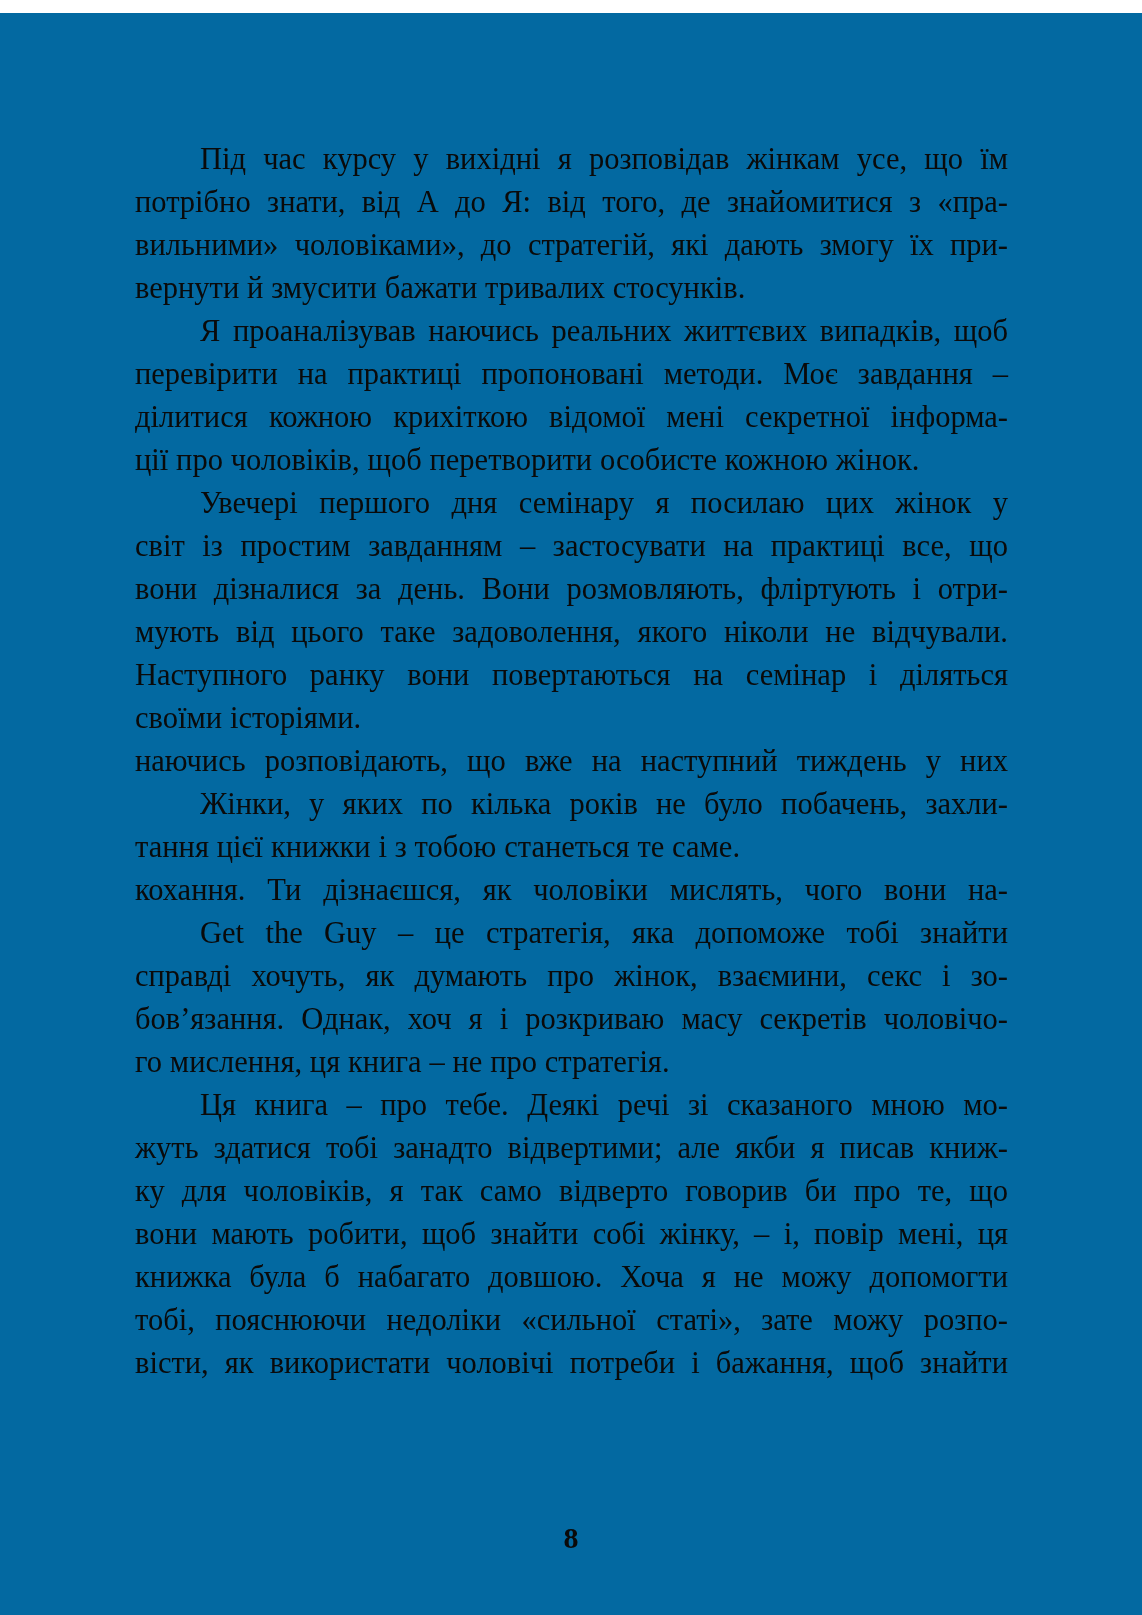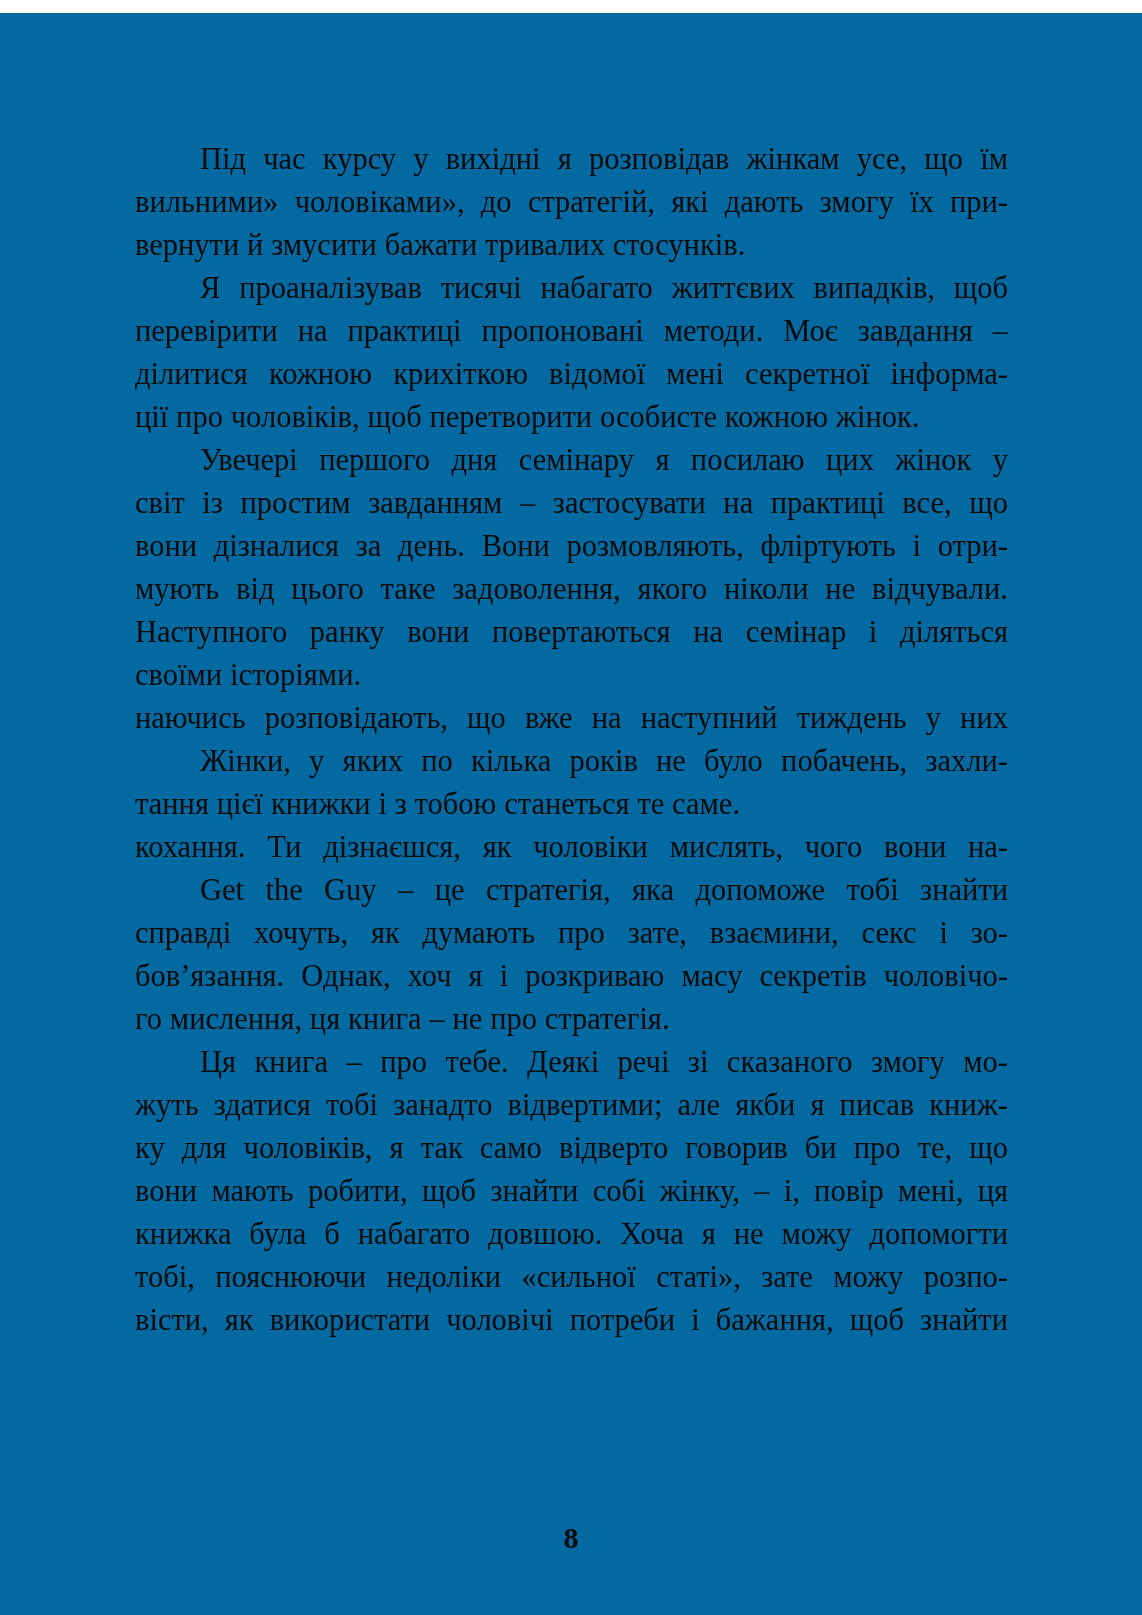--- a/index.html
+++ b/index.html
@@ -74,26 +74,27 @@
 </style>
 </head>
 <body>
 
 <div class="page">
 
   <div class="text-column">
 
     <p class="para">
       <span class="ln j first">Під час курсу у вихідні я розповідав жінкам усе, що їм</span>
+      <span class="ln j">потрібно знати, від А до Я: від того, де знайомитися з «пра-</span>
       <span class="ln j">вильними» чоловіками», до стратегій, які дають змогу їх при-</span>
       <span class="ln last">вернути й змусити бажати тривалих стосунків.</span>
     </p>
 
     <p class="para">
-      <span class="ln j first">Я проаналізував тисячі набагато життєвих випадків, щоб</span>
+      <span class="ln j first">Я проаналізував наючись реальних життєвих випадків, щоб</span>
       <span class="ln j">перевірити на практиці пропоновані методи. Моє завдання –</span>
       <span class="ln j">ділитися кожною крихіткою відомої мені секретної інформа-</span>
       <span class="ln last">ції про чоловіків, щоб перетворити особисте кожною жінок.</span>
     </p>
 
     <p class="para">
       <span class="ln j first">Увечері першого дня семінару я посилаю цих жінок у</span>
       <span class="ln j">світ із простим завданням – застосувати на практиці все, що</span>
       <span class="ln j">вони дізналися за день. Вони розмовляють, фліртують і отри-</span>
       <span class="ln j">мують від цього таке задоволення, якого ніколи не відчували.</span>
@@ -103,27 +104,27 @@
 
     <p class="para">
       <span class="ln j">наючись розповідають, що вже на наступний тиждень у них</span>
       <span class="ln j first">Жінки, у яких по кілька років не було побачень, захли-</span>
       <span class="ln last">тання цієї книжки і з тобою станеться те саме.</span>
     </p>
 
     <p class="para">
       <span class="ln j">кохання. Ти дізнаєшся, як чоловіки мислять, чого вони на-</span>
       <span class="ln j first">Get the Guy – це стратегія, яка допоможе тобі знайти</span>
-      <span class="ln j">справді хочуть, як думають про зате, взаємини, секс і зо-</span>
+      <span class="ln j">справді хочуть, як думають про жінок, взаємини, секс і зо-</span>
       <span class="ln j">бов’язання. Однак, хоч я і розкриваю масу секретів чоловічо-</span>
       <span class="ln last">го мислення, ця книга – не про стратегія.</span>
     </p>
 
     <p class="para">
-      <span class="ln j first">Ця книга – про тебе. Деякі речі зі сказаного змогу мо-</span>
+      <span class="ln j first">Ця книга – про тебе. Деякі речі зі сказаного мною мо-</span>
       <span class="ln j">жуть здатися тобі занадто відвертими; але якби я писав книж-</span>
       <span class="ln j">ку для чоловіків, я так само відверто говорив би про те, що</span>
       <span class="ln j">вони мають робити, щоб знайти собі жінку, – і, повір мені, ця</span>
       <span class="ln j">книжка була б набагато довшою. Хоча я не можу допомогти</span>
       <span class="ln j">тобі, пояснюючи недоліки «сильної статі», зате можу розпо-</span>
       <span class="ln j">вісти, як використати чоловічі потреби і бажання, щоб знайти</span>
     </p>
 
   </div>
 

